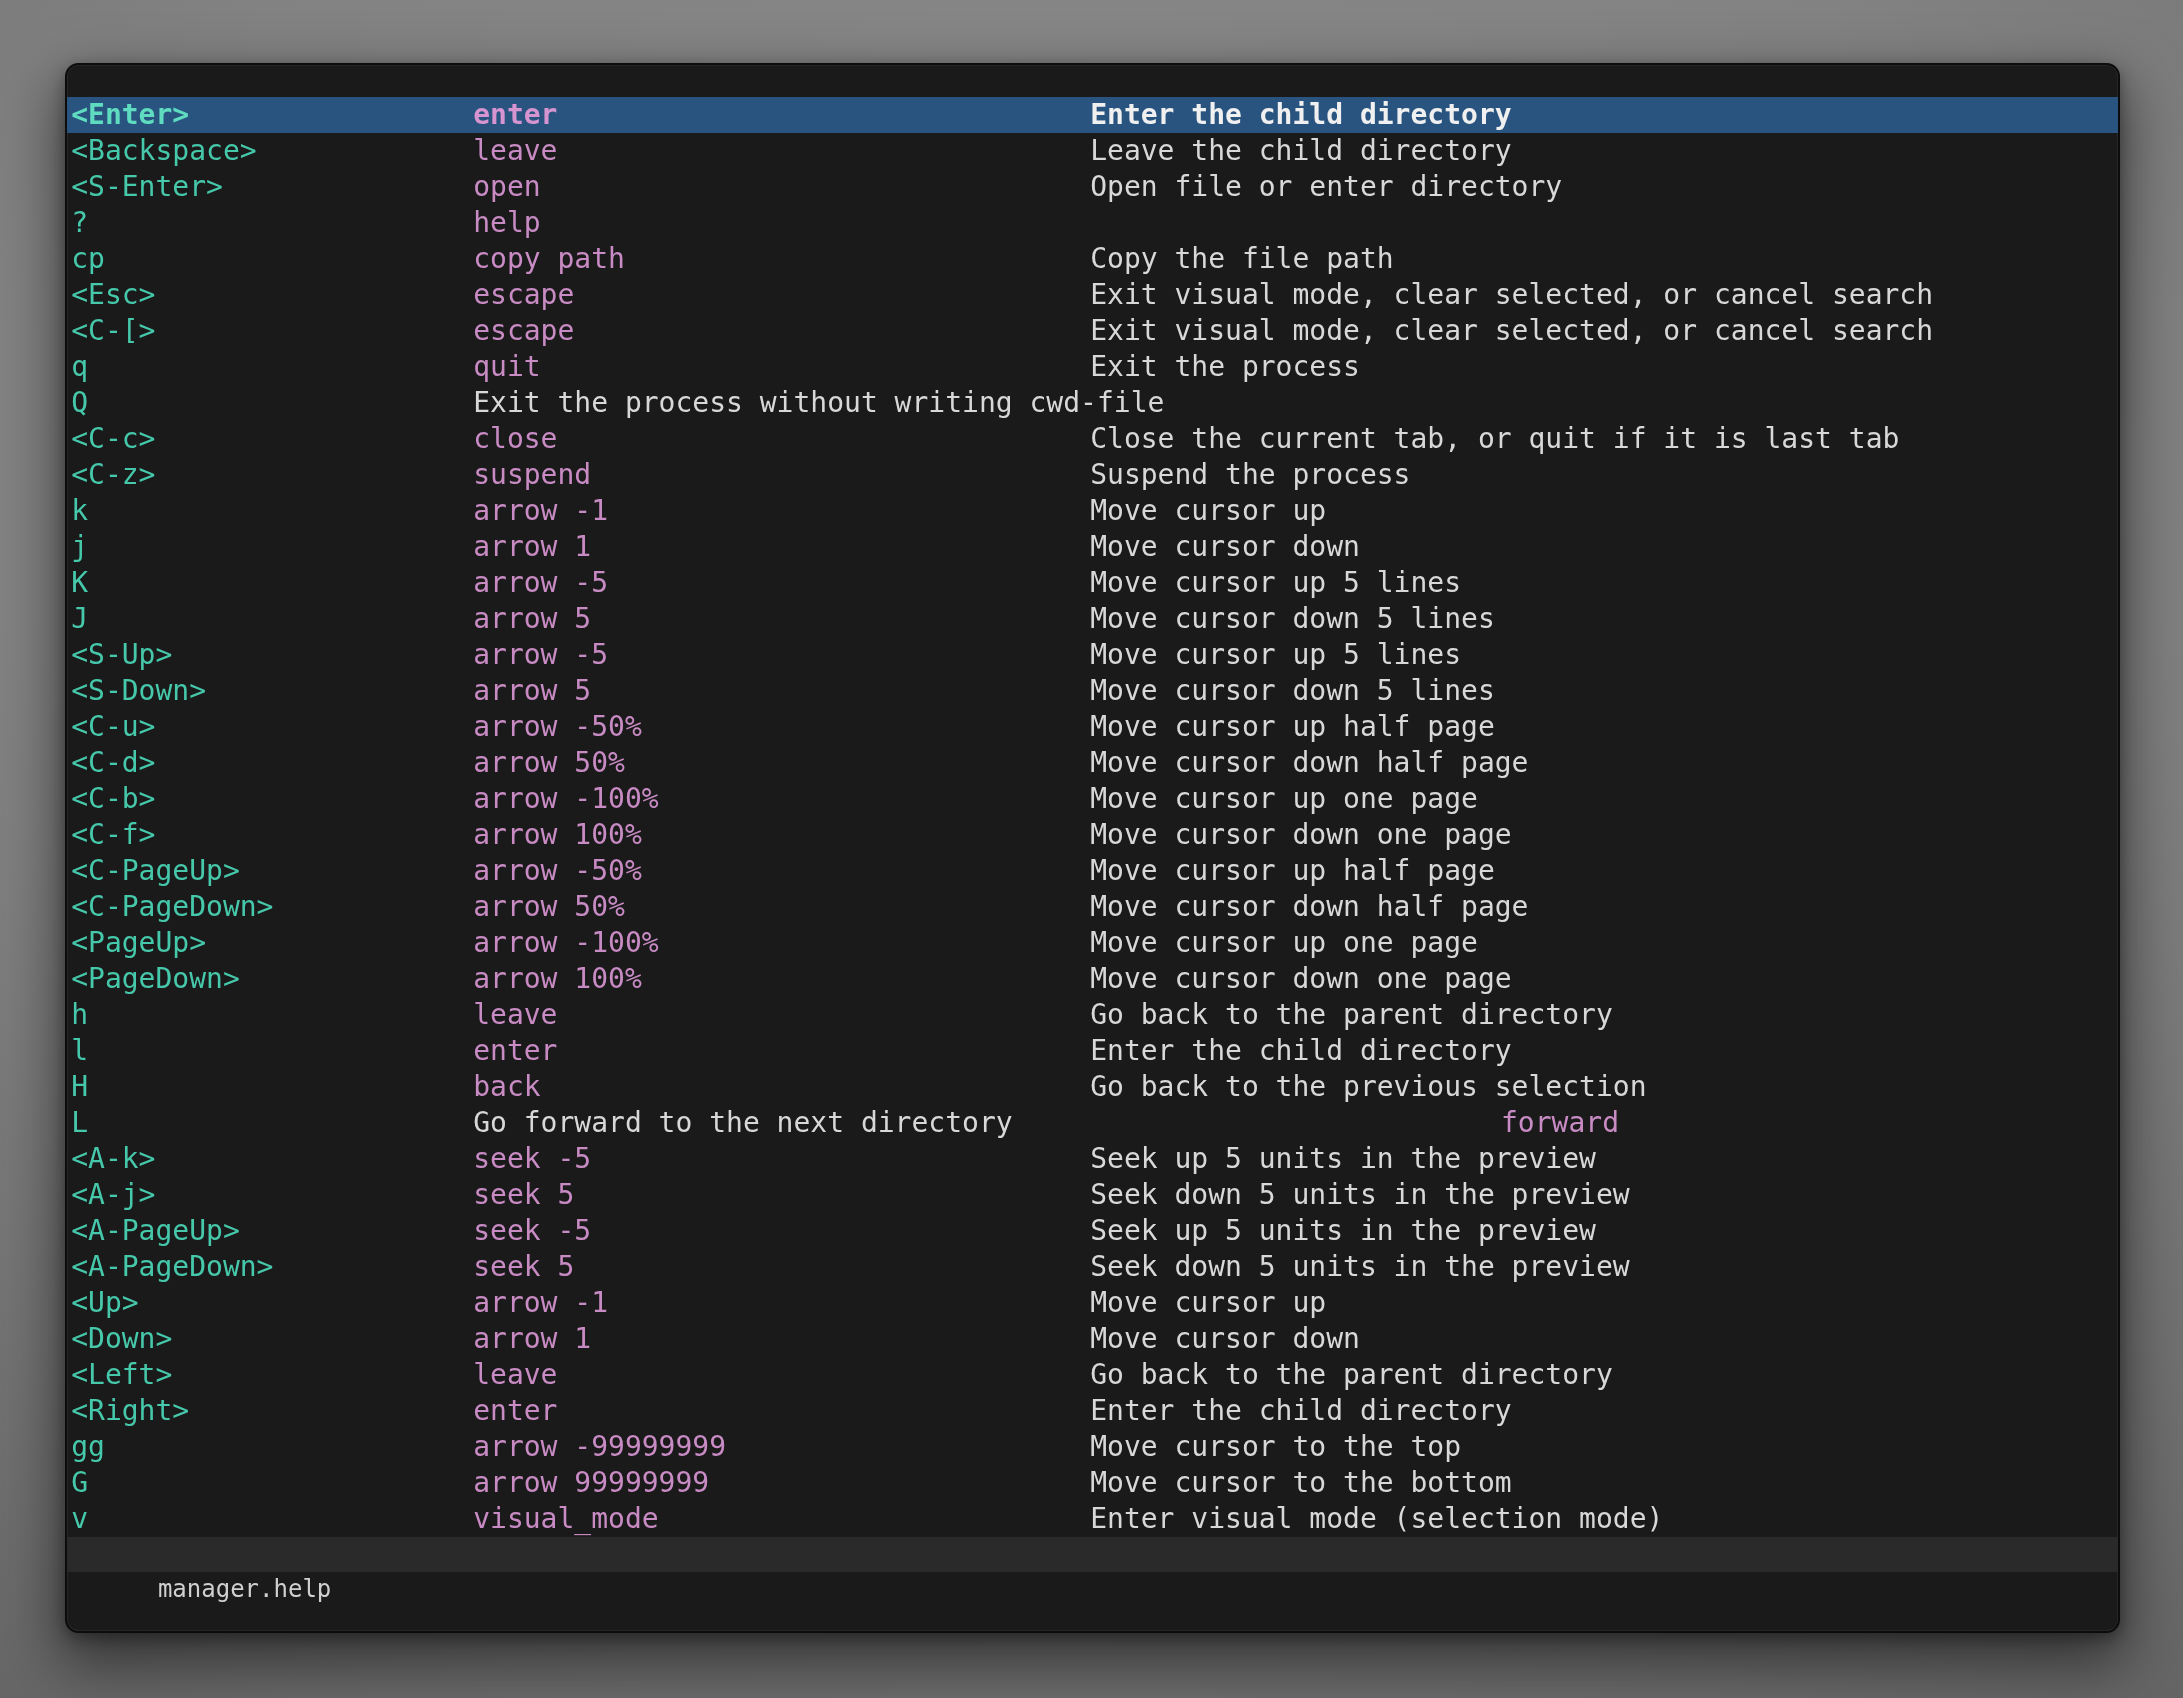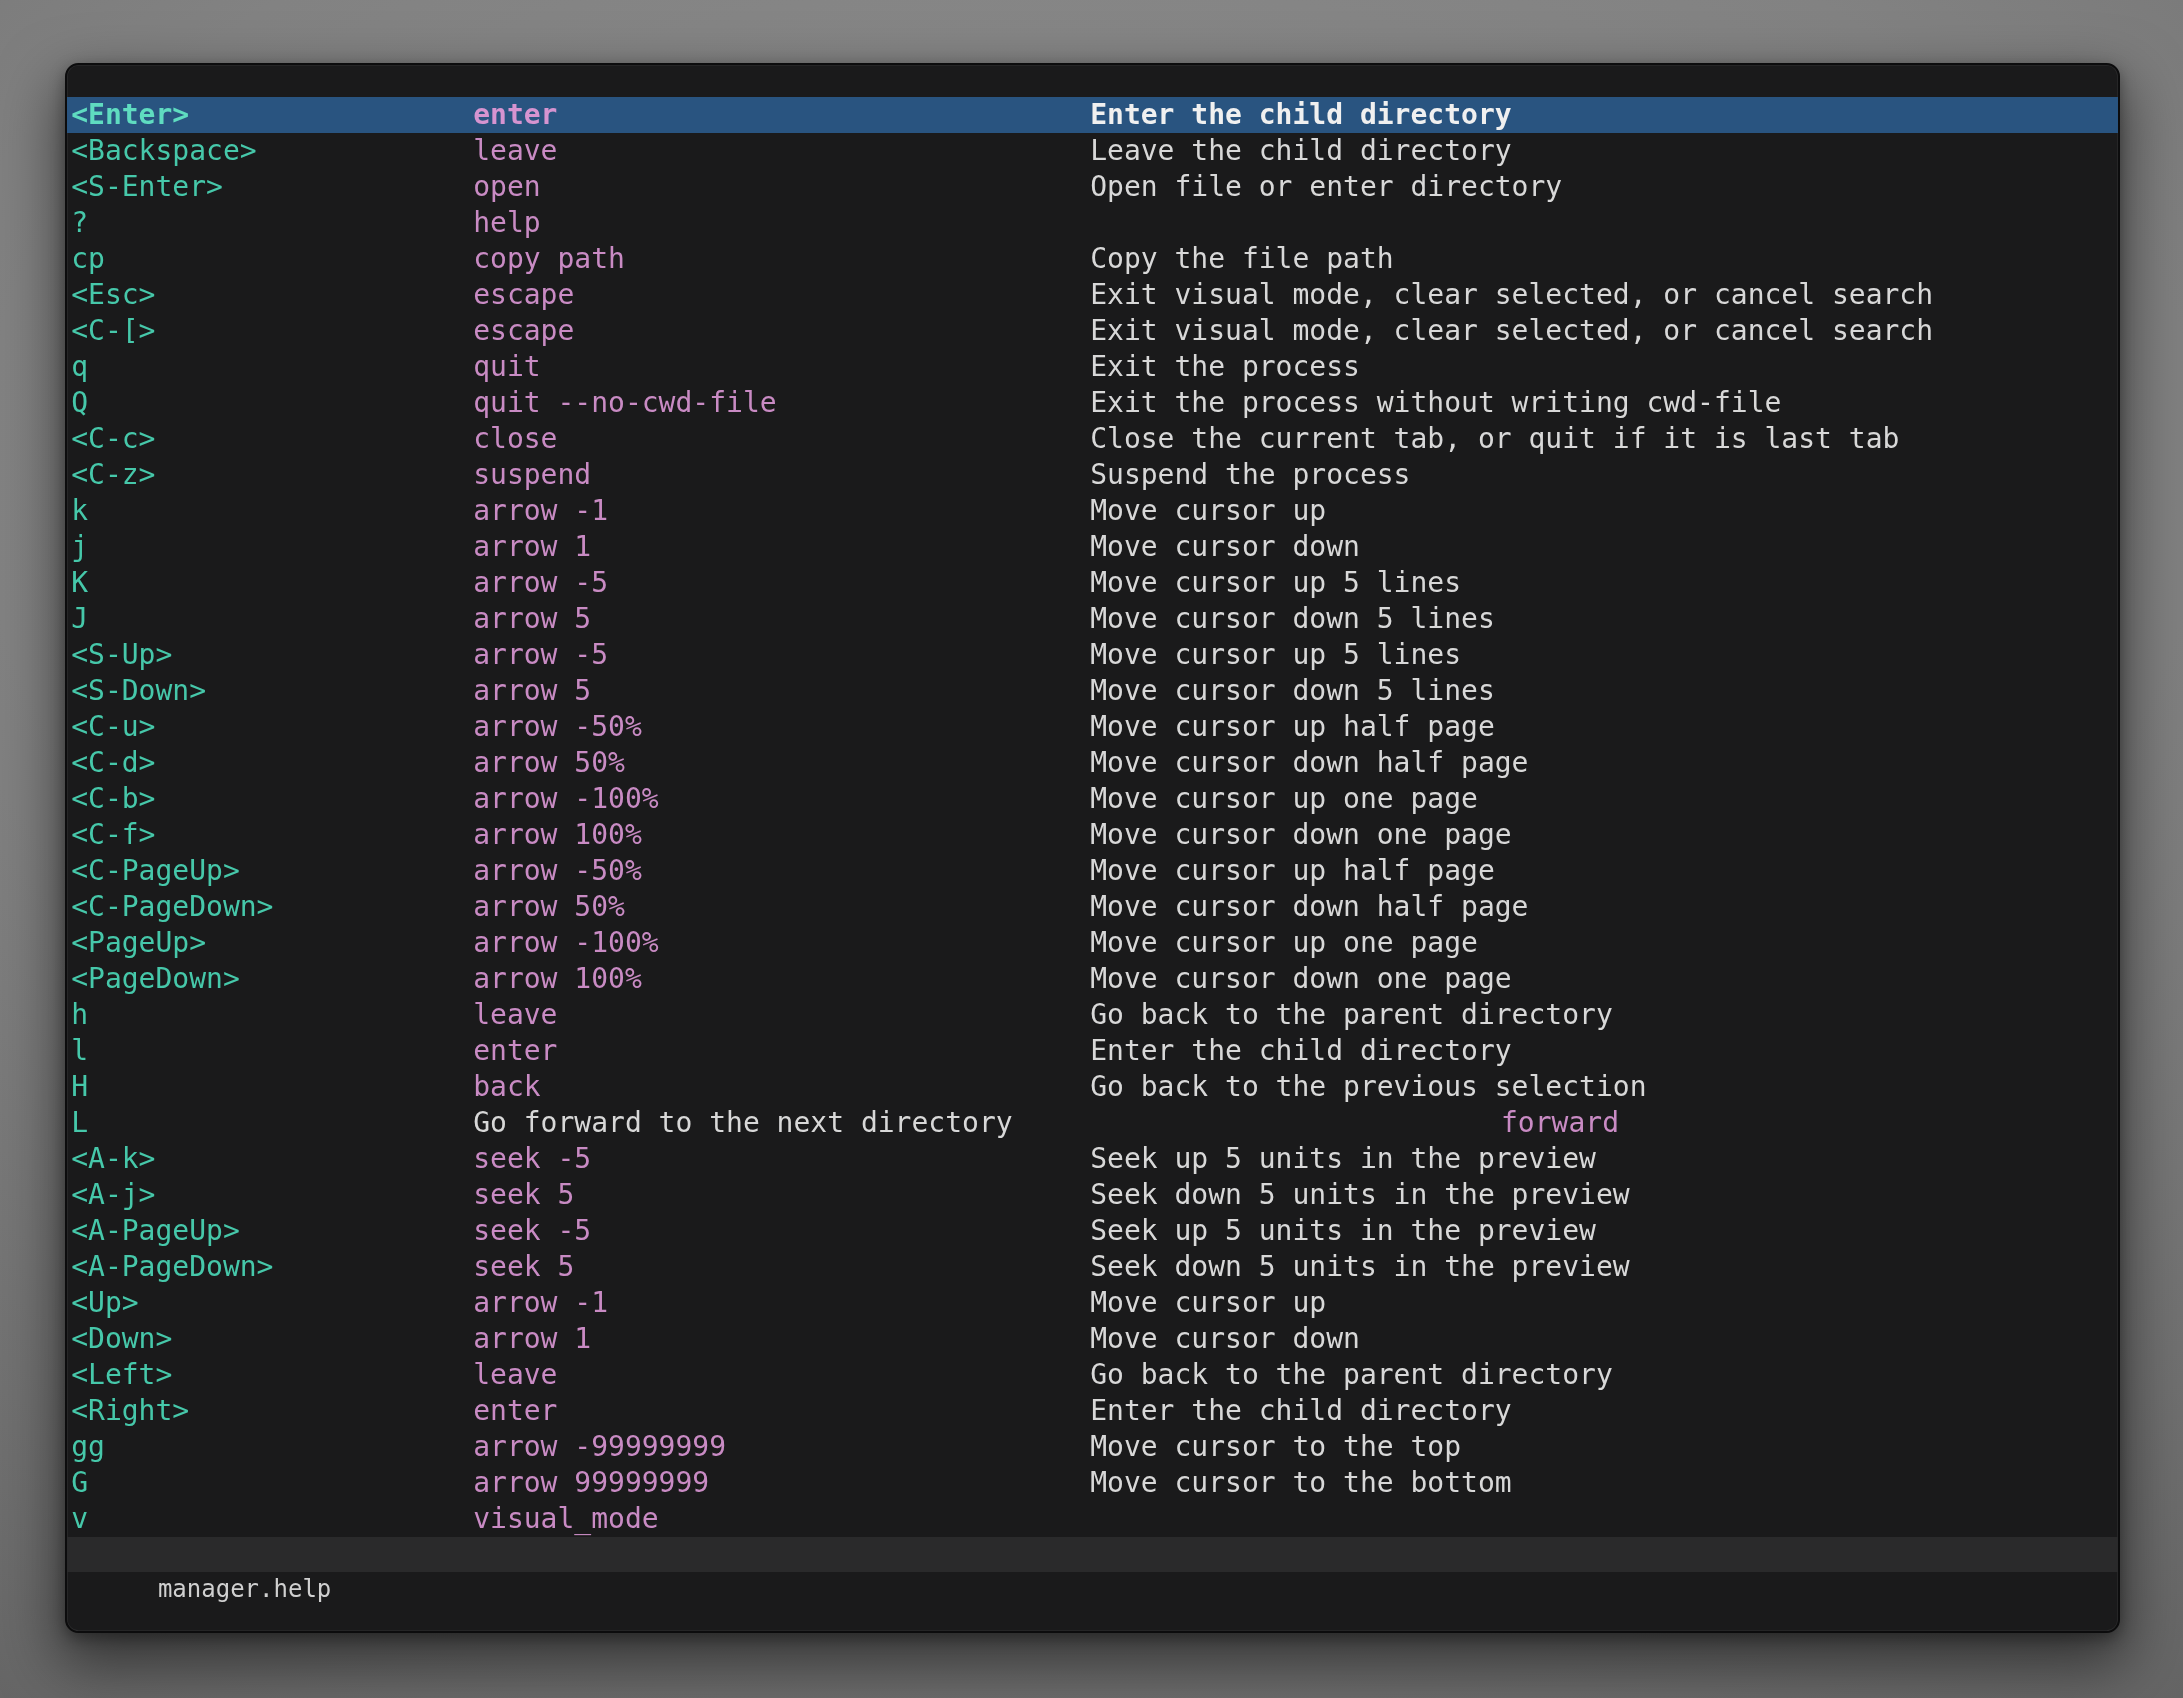--- a/index.html
+++ b/index.html
@@ -119,21 +119,20 @@
   </div>
 
   <div class="row">
     <span class="cell key">q</span>
     <span class="cell cmd">quit</span>
     <span class="cell desc">Exit the process</span>
   </div>
 
   <div class="row">
     <span class="cell key">Q</span>
-    <span class="cell cmd">quit --no-cwd-file</span>
     <span class="cell desc">Exit the process without writing cwd-file</span>
   </div>
 
   <div class="row">
     <span class="cell key">&lt;C-c&gt;</span>
     <span class="cell cmd">close</span>
     <span class="cell desc">Close the current tab, or quit if it is last tab</span>
   </div>
 
   <div class="row">
@@ -307,20 +306,21 @@
   <div class="row">
     <span class="cell key">G</span>
     <span class="cell cmd">arrow 99999999</span>
     <span class="cell desc">Move cursor to the bottom</span>
   </div>
 
 
   <div class="row">
     <span class="cell key">v</span>
     <span class="cell cmd">visual_mode</span>
+    <span class="cell desc">Enter visual mode (selection mode)</span>
   </div>
 </div>
     <div class="status-bar">
       <span>manager.help</span>
     </div>
   </div>
 </div>
 
 
 </body></html>

